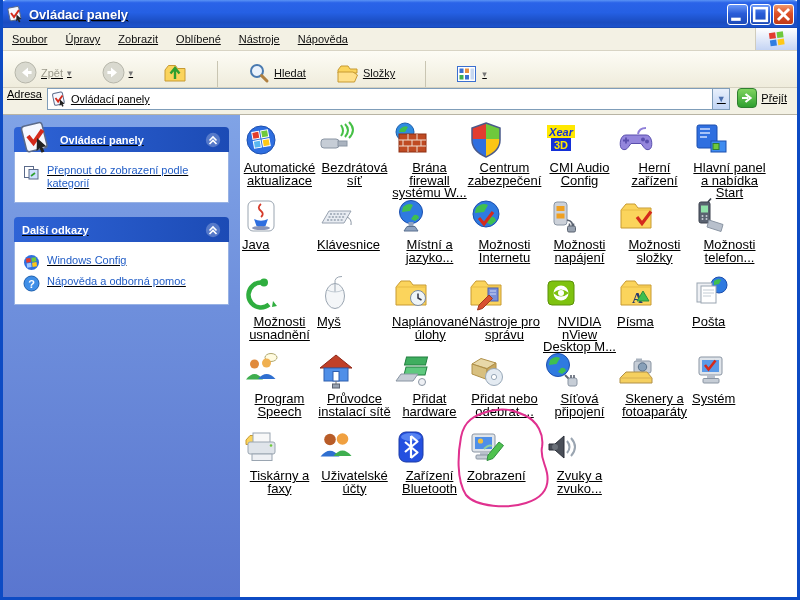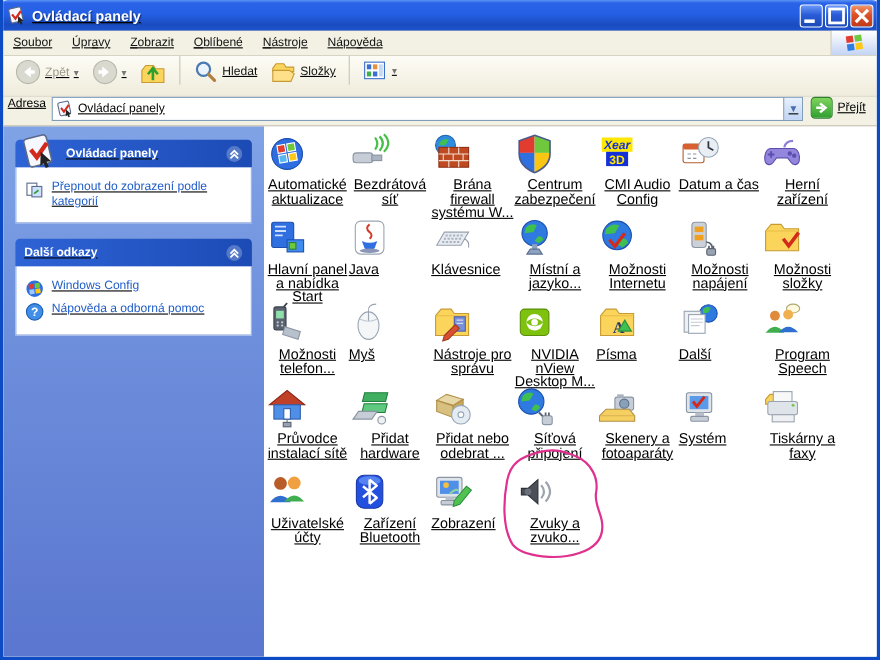--- a/index.html
+++ b/index.html
@@ -18,21 +18,21 @@
     background:linear-gradient(180deg,#6a98f8,#2a5cd8 45%,#1c4ab8); }
   .wbtn.close { background:linear-gradient(180deg,#f0986a,#dd4f27 45%,#c03a18); }
   
   .menubar { height:23px; background:#f3f1e4; border-bottom:1px solid #d8d4c4; display:flex; align-items:stretch; font-size:11px; }
   .menuitem { padding:0 9px; display:flex; align-items:center; color:#111; cursor:default; }
   .menuitem .u { text-decoration:underline; }
   .menulogo { margin-left:auto; width:42px; display:flex; align-items:center; justify-content:center;
     background:linear-gradient(180deg,#ffffff,#c4d4f4); border-left:1px solid #d0ccbc; }
   
   .toolbar { height:37px; background:linear-gradient(180deg,#fdfcf5,#efecdc); border-bottom:1px solid #d4d0c0;
-    display:flex; align-items:flex-start; padding:0 6px; font-size:11px; gap:2px; }
+    display:flex; align-items:flex-end; padding:0 6px; font-size:11px; gap:20px; }
   .tbtn { display:flex; align-items:center; gap:4px; padding:3px 5px; border-radius:3px; color:#111; }
   .tbtn.disabled { color:#9c9a8c; }
   .drop { font-size:9px; color:#777; }
   .sep { width:1px; height:26px; background:#c9c5b2; margin:0 5px; }
   
   .addressbar { height:27px; background:#f3f1e4; border-bottom:1px solid #b8b4a4; display:flex; align-items:flex-start;
     padding:0 4px; font-size:11px; gap:5px; }
   .addr-label .u { text-decoration:underline; }
   .combo { flex:1; height:22px; background:#fff; border:1px solid #7f9db9; display:flex; align-items:center; padding-left:3px; }
   .combo .cicon16 { width:16px; height:16px; margin-right:4px; flex:none; }
@@ -310,30 +310,20 @@
             <span class="cicon"><svg viewBox="0 0 38 38" width="38" height="38">
                 <rect x="5" y="5" width="28" height="13" fill="#ffe800"></rect>
                 <text x="19" y="15.5" text-anchor="middle" font-size="11" font-style="italic" font-weight="bold" fill="#1430d8" font-family="Liberation Sans, sans-serif">Xear</text>
                 <rect x="9" y="18" width="20" height="13" fill="#1430d8"></rect>
                 <text x="19" y="29" text-anchor="middle" font-size="11" font-weight="bold" fill="#ffe800" font-family="Liberation Sans, sans-serif">3D</text>
               </svg></span>
             <span class="clabel">CMI Audio Config</span>
           </div>
           <div class="cell">
             <span class="cicon"><svg viewBox="0 0 38 38" width="38" height="38">
-                <rect x="4" y="11" width="19" height="17" rx="2" fill="#fff" stroke="#b06030"></rect>
-                <rect x="4" y="11" width="19" height="5" rx="2" fill="#d86030"></rect>
-                <path d="M8 20 h3 M13 20 h3 M8 24 h3 M13 24 h3" stroke="#8a95a3"></path>
-                <circle cx="27" cy="14" r="9" fill="#e8eef4" stroke="#98a8b8"></circle>
-                <path d="M27 8.5 V14 l4.5 2.5" stroke="#334" stroke-width="1.6" fill="none"></path>
-              </svg></span>
-            <span class="clabel">Datum a čas</span>
-          </div>
-          <div class="cell">
-            <span class="cicon"><svg viewBox="0 0 38 38" width="38" height="38">
                 <path d="M21 14 q1-6 8-6" stroke="#8f7fd8" stroke-width="2" fill="none"></path>
                 <path d="M9 15 C4 15 2.5 22 3.5 26.5 C4.5 30.5 9 30.5 11 27.5 L14 23.5 H24 L27 27.5 C29 30.5 33.5 30.5 34.5 26.5 C35.5 22 34 15 29 15 Z" fill="#9486dc" stroke="#5a4fae"></path>
                 <circle cx="26" cy="19.5" r="2" fill="#5a4fae"></circle>
                 <circle cx="30" cy="21.5" r="2" fill="#5a4fae"></circle>
                 <path d="M9 17.5 v6 M6 20.5 h6" stroke="#5a4fae" stroke-width="1.8"></path>
               </svg></span>
             <span class="clabel">Herní zařízení</span>
           </div>
           <div class="cell">
             <span class="cicon"><svg viewBox="0 0 38 38" width="38" height="38">
@@ -407,26 +397,43 @@
                 <circle cx="14.5" cy="19" r="1" fill="#c8ccd4"></circle>
                 <circle cx="10.5" cy="22" r="1" fill="#c8ccd4"></circle>
                 <circle cx="14.5" cy="22" r="1" fill="#c8ccd4"></circle>
                 <line x1="16" y1="5" x2="19" y2="1.5" stroke="#3a414c" stroke-width="1.6"></line>
                 <path d="M17 23 l14 4.5 -2 7 -14-4.5 Z" fill="#b8c0cc" stroke="#8a95a3"></path>
               </svg></span>
             <span class="clabel">Možnosti telefon...</span>
           </div>
           <div class="cell">
             <span class="cicon"><svg viewBox="0 0 38 38" width="38" height="38">
+                <circle cx="19" cy="21" r="12.5" fill="none" stroke="#2fae3f" stroke-width="4.5" stroke-dasharray="52 27" transform="rotate(50 19 21)"></circle>
+                <circle cx="22" cy="8.5" r="4" fill="#2fae3f"></circle>
+                <path d="M31 27 l4 5 -5 1 Z" fill="#2fae3f"></path>
+              </svg></span>
+            <span class="clabel">Možnosti usnadnění</span>
+          </div>
+          <div class="cell">
+            <span class="cicon"><svg viewBox="0 0 38 38" width="38" height="38">
                 <ellipse cx="18" cy="22" rx="9.5" ry="12.5" fill="#f4f6f8" stroke="#9aa5b1"></ellipse>
                 <line x1="18" y1="9.5" x2="18" y2="18" stroke="#9aa5b1"></line>
                 <path d="M18 9.5 q-1-7 7-7" stroke="#9aa5b1" fill="none"></path>
                 <path d="M10 16 q8 4 16 0" stroke="#c3ccd4" fill="none"></path>
               </svg></span>
             <span class="clabel">Myš</span>
+          </div>
+          <div class="cell">
+            <span class="cicon"><svg viewBox="0 0 38 38" width="38" height="38">
+                <path d="M4 13 l5-6 h9 l3 4 h13 v20 H4 Z" fill="#fbd45c" stroke="#c79a33"></path>
+                <path d="M4 13 h30" stroke="#e8bb44"></path>
+                <circle cx="26" cy="24" r="7.5" fill="#eef4f8" stroke="#7a8aa0"></circle>
+                <path d="M26 19.5 V24 l3.5 2" stroke="#334" stroke-width="1.5" fill="none"></path>
+              </svg></span>
+            <span class="clabel">Naplánované úlohy</span>
           </div>
           <div class="cell">
             <span class="cicon"><svg viewBox="0 0 38 38" width="38" height="38">
                 <path d="M4 13 l5-6 h9 l3 4 h13 v20 H4 Z" fill="#fbd45c" stroke="#c79a33"></path>
                 <path d="M4 13 h30" stroke="#e8bb44"></path>
                 <rect x="21" y="14" width="10" height="13" fill="#7a90d8" stroke="#4a5fae"></rect>
                 <path d="M23 17 h6 M23 20 h6" stroke="#cfd8f4"></path>
                 <path d="M12 31 l10-10 3.5 3.5 -10 10 -5 1.5 Z" fill="#d85030" stroke="#a03820"></path>
               </svg></span>
             <span class="clabel">Nástroje pro správu</span>
@@ -450,21 +457,21 @@
             <span class="clabel">Písma</span>
           </div>
           <div class="cell">
             <span class="cicon"><svg viewBox="0 0 38 38" width="38" height="38">
                 <circle cx="27" cy="11" r="8" fill="#2f7ae0" stroke="#1c4fae"></circle>
                 <path d="M22 7 q4-3 7-1 l-2 4 -5 1 Z" fill="#3fbf4f"></path>
                 <rect x="5" y="9" width="15" height="19" fill="#eef0f4" stroke="#9aa5b1"></rect>
                 <rect x="9" y="12" width="15" height="17" fill="#fff" stroke="#9aa5b1"></rect>
                 <path d="M11 16 h11 M11 19 h11 M11 22 h8" stroke="#c3ccd4"></path>
               </svg></span>
-            <span class="clabel">Další</span>
+            <span class="clabel">Pošta</span>
           </div>
           <div class="cell">
             <span class="cicon"><svg viewBox="0 0 38 38" width="38" height="38">
                 <ellipse cx="29" cy="6.5" rx="6" ry="4" fill="#fffbe0" stroke="#b0a870"></ellipse>
                 <circle cx="12.5" cy="13" r="4.5" fill="#e08a3c"></circle>
                 <path d="M4 28.5 q8.5-11 17 0 Z" fill="#3fae4f"></path>
                 <circle cx="24.5" cy="12" r="4.5" fill="#f0b050"></circle>
                 <path d="M16 28 q8.5-10 17.5 0 Z" fill="#2f6fd0"></path>
               </svg></span>
             <span class="clabel">Program Speech</span>

